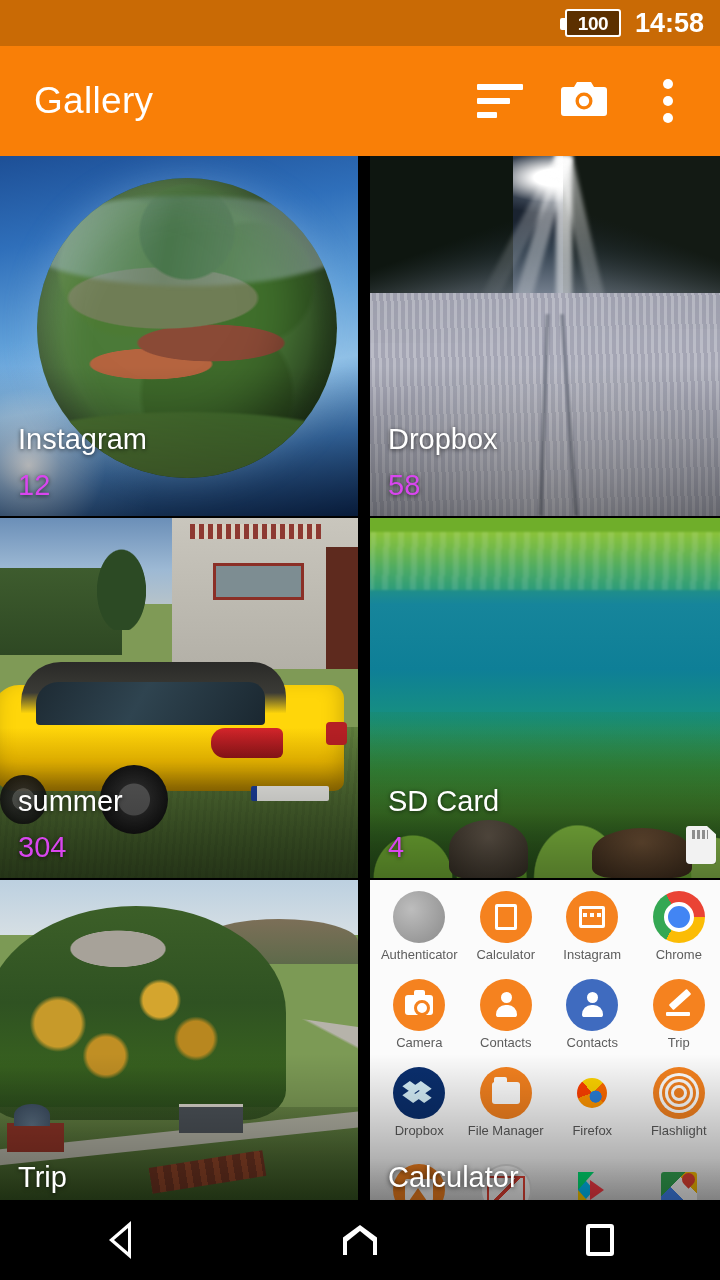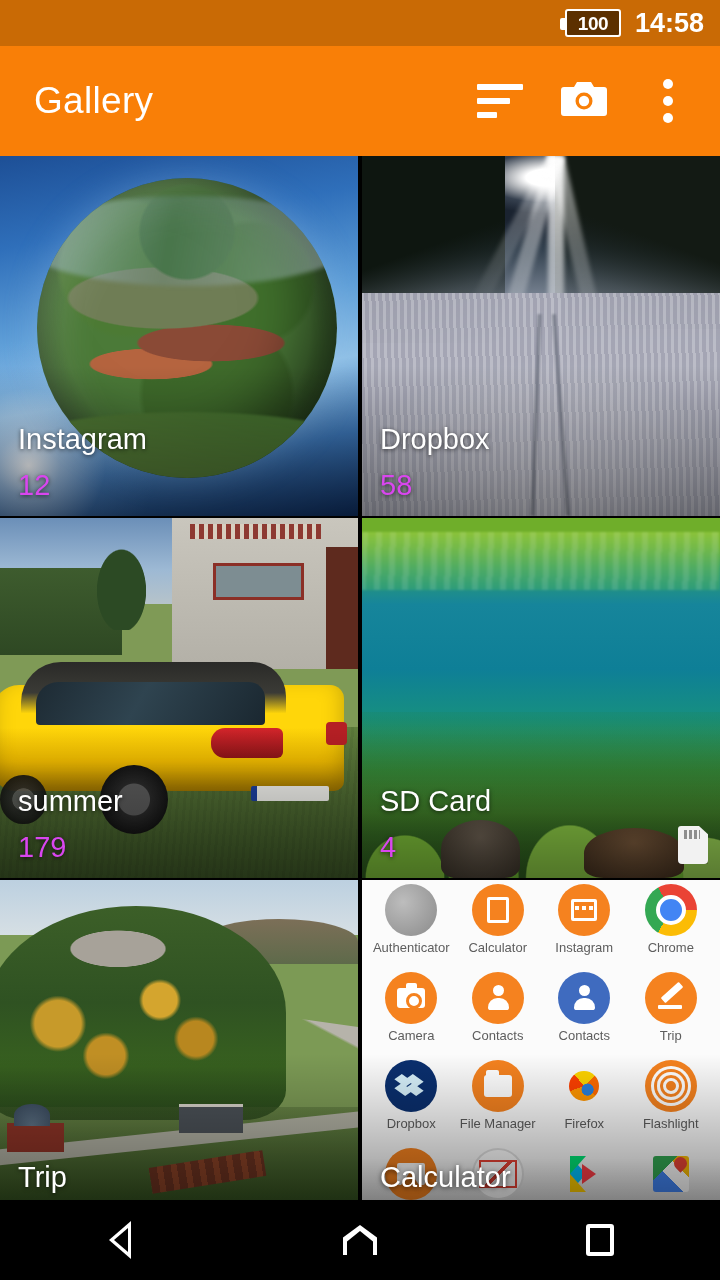--- a/index.html
+++ b/index.html
@@ -65,21 +65,21 @@
   .ic-dots{ width:10px; display:flex; flex-direction:column; gap:7px; align-items:center;}
   .ic-dots i{ width:10px; height:10px; border-radius:50%; background:#fff; display:block;}
 
   
   .grid{
     position:absolute; top:156px; left:0;
     width:596px; height:1044px;
     display:grid;
     grid-template-columns:358px 358px;
     grid-template-rows:360px 360px 324px;
-    gap:2px 4px;
+    gap:2px 12px;
     background:#000;
   }
   .tile{ position:relative; overflow:hidden; background:#222; }
   .tile-photo{ position:absolute; inset:0; overflow:hidden; }
   .tile-scrim{
     position:absolute; left:0; right:0; bottom:0; height:150px;
     background:linear-gradient(to top, rgba(0,0,0,0.42), rgba(0,0,0,0.0));
     pointer-events:none;
   }
   .tile-label{
@@ -367,21 +367,21 @@
   .drawer-grid{
     position:absolute; inset:0;
     display:grid;
     grid-template-columns:repeat(4,1fr);
     grid-auto-rows:88px;
     align-content:start;
     padding:0 6px;
   }
   .app{
     display:flex; flex-direction:column;
-    align-items:center; justify-content:flex-start;
+    align-items:center; justify-content:center;
     gap:5px; padding-top:4px;
   }
   .app-ic{
     width:52px; height:52px; border-radius:50%;
     display:flex; align-items:center; justify-content:center;
     position:relative; flex:none;
     background:#f5821f;
   }
   .app-name{
     font-size:13px; color:#5d5d5d; text-align:center;
@@ -644,21 +644,21 @@
             <div class="tail"></div>
               <div class="tail2"></div>
             <div class="plate"></div>
             <div class="wheel"></div>
               <div class="wheel w2"></div>
           </div>
         </div>
       </div>
       <div class="tile-scrim"></div>
       <div class="tile-label">summer</div>
-      <div class="tile-count">179</div>
+      <div class="tile-count">304</div>
     </div>
 
     <div class="tile">
       <div class="tile-photo">
         <div class="ph-sd">
           <div class="surface"></div>
             <div class="weeds"></div>
           <div class="rock"></div>
             <div class="rock r2"></div>
         </div>

